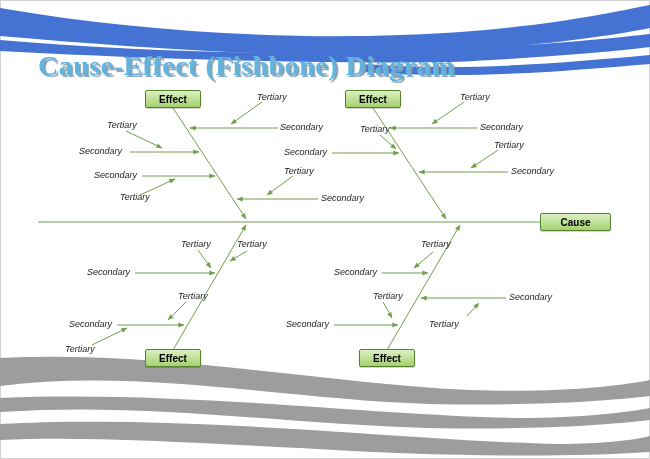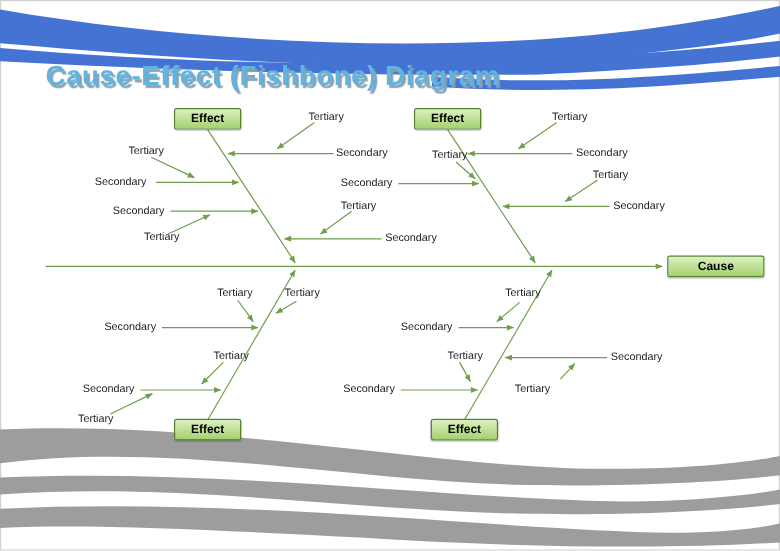--- a/index.html
+++ b/index.html
@@ -9,36 +9,37 @@
     overflow:hidden; box-shadow: inset 0 0 0 1px #d2d2d2;
     font-family:"Liberation Sans", sans-serif;
   }
   .deco { position:absolute; left:0; top:0; width:650px; height:459px; }
   .wave-blue { fill: var(--wave-blue, #4473d4); }
   .wave-gray { fill: var(--wave-gray, #9d9d9d); }
   .branch, .spine, .bone { stroke: var(--line-green, #6f9f4b); stroke-width:1; fill:none; }
   #arr path { fill: var(--line-green, #6f9f4b); }
   .title {
     position:absolute; left:38px; top:50px;
-    font-family:Liberation Sans, sans-serif; font-weight:bold; font-size:23px;
+    font-family:Liberation Serif, serif; font-weight:bold; font-size:28px;
     letter-spacing:0.5px; color: var(--title-blue, #62b4e0);
     text-shadow: 2px 2px 1px var(--title-shadow, #8aa0ad);
     white-space:nowrap;
   }
   .node {
     position:absolute; height:18px; display:flex; align-items:center; justify-content:center;
     font-size:10px; color:#000;
     background: linear-gradient(to bottom, var(--box-fill-top, #dcf0c2), var(--box-fill-bottom, #a5d16f));
     border:1px solid var(--box-border, #55822c); border-radius:2px;
     box-shadow: 0 1px 1px rgba(0,0,0,0.18);
     font-weight: bold;
   }
   .lbl {
     position:absolute; font-size:9px; line-height:11px; color: var(--label-text, #1c1c1c);
     white-space:nowrap;
+    font-style:italic;
   }
 </style>
 </head>
 <body>
 
 <div class="page">
 
   <svg class="deco" viewBox="0 0 650 459">
     <defs>
       <marker id="arr" viewBox="0 0 10 10" refX="8.5" refY="5" markerWidth="7" markerHeight="7" orient="auto">
@@ -96,21 +97,21 @@
       <line class="branch" x1="467" y1="316" x2="479" y2="303" marker-end="url(#arr)"></line>
     </g>
   </svg>
 
   <h1 class="title">Cause-Effect (Fishbone) Diagram</h1>
 
   <div class="node" style="left:145px;top:90px;width:56px">Effect</div>
   <div class="node" style="left:345px;top:90px;width:56px">Effect</div>
   <div class="node" style="left:145px;top:349px;width:56px">Effect</div>
   <div class="node" style="left:359px;top:349px;width:56px">Effect</div>
-  <div class="node" style="left:556px;top:213px;width:81px">Cause</div>
+  <div class="node" style="left:540px;top:213px;width:71px">Cause</div>
 
   <span class="lbl" style="left:280px;top:122px">Secondary</span>
   <span class="lbl" style="left:79px;top:146px">Secondary</span>
   <span class="lbl" style="left:94px;top:170px">Secondary</span>
   <span class="lbl" style="left:321px;top:193px">Secondary</span>
   <span class="lbl" style="left:480px;top:122px">Secondary</span>
   <span class="lbl" style="left:284px;top:147px">Secondary</span>
   <span class="lbl" style="left:511px;top:166px">Secondary</span>
   <span class="lbl" style="left:87px;top:267px">Secondary</span>
   <span class="lbl" style="left:69px;top:319px">Secondary</span>

